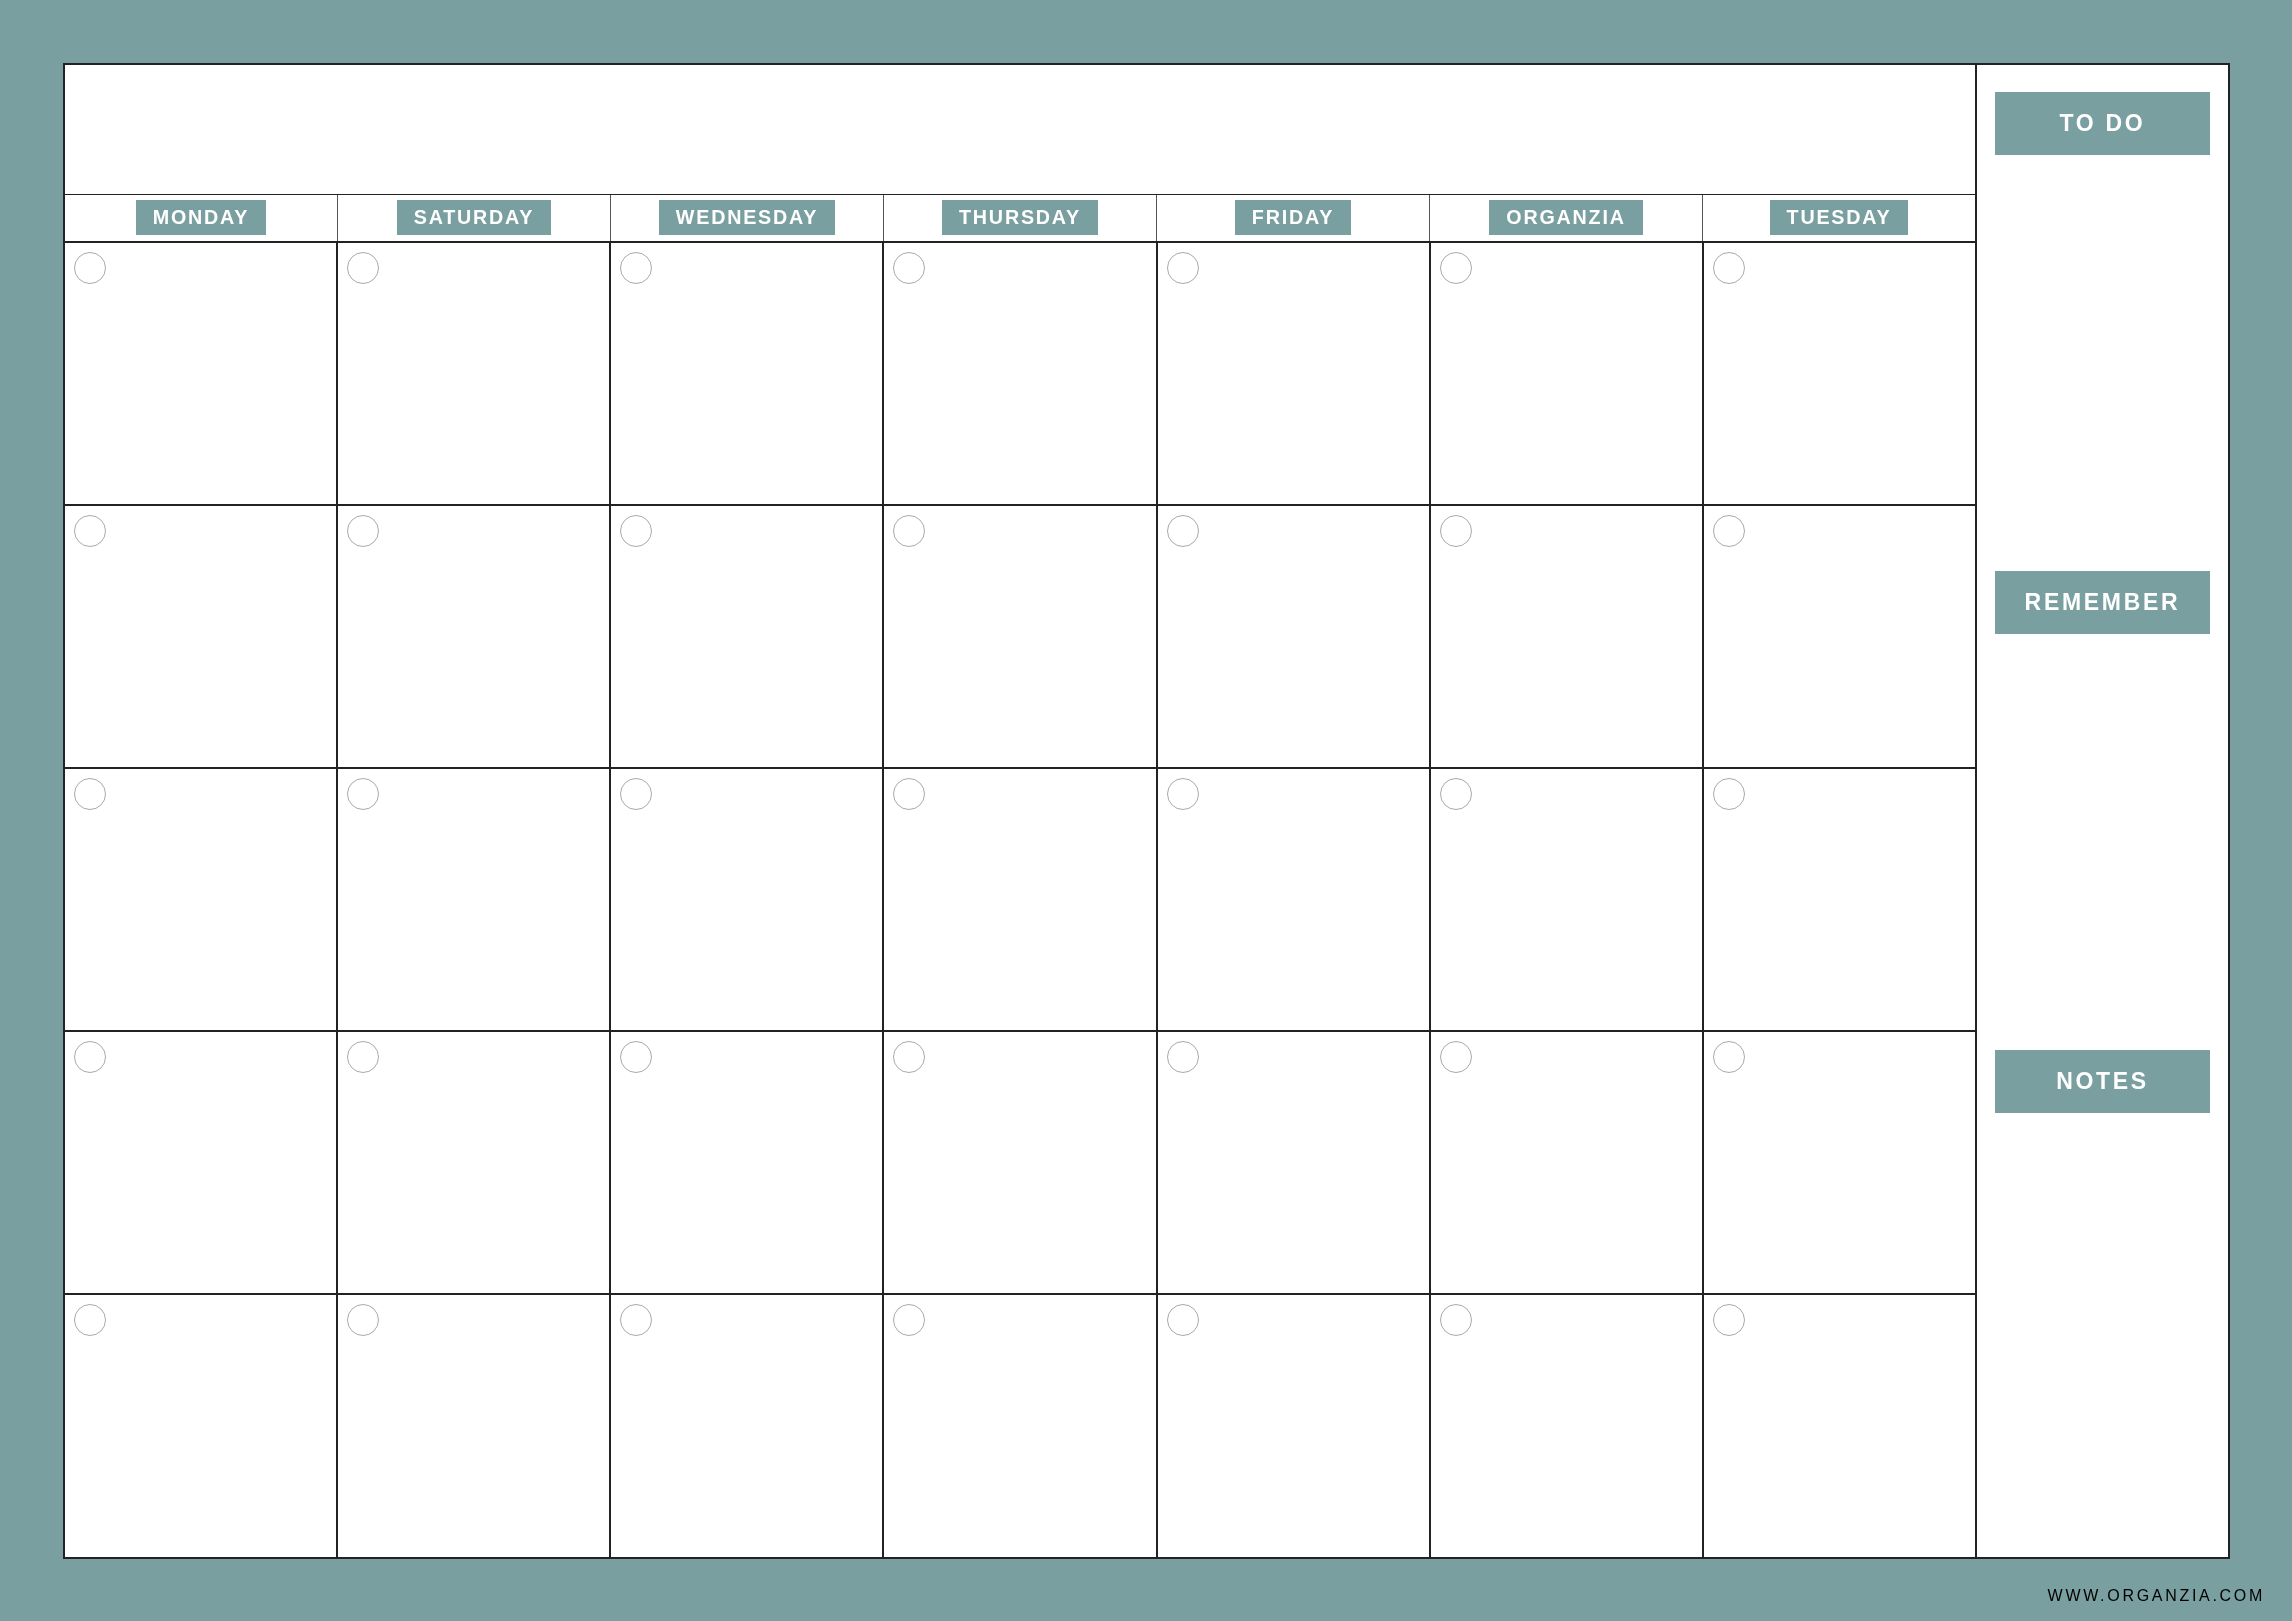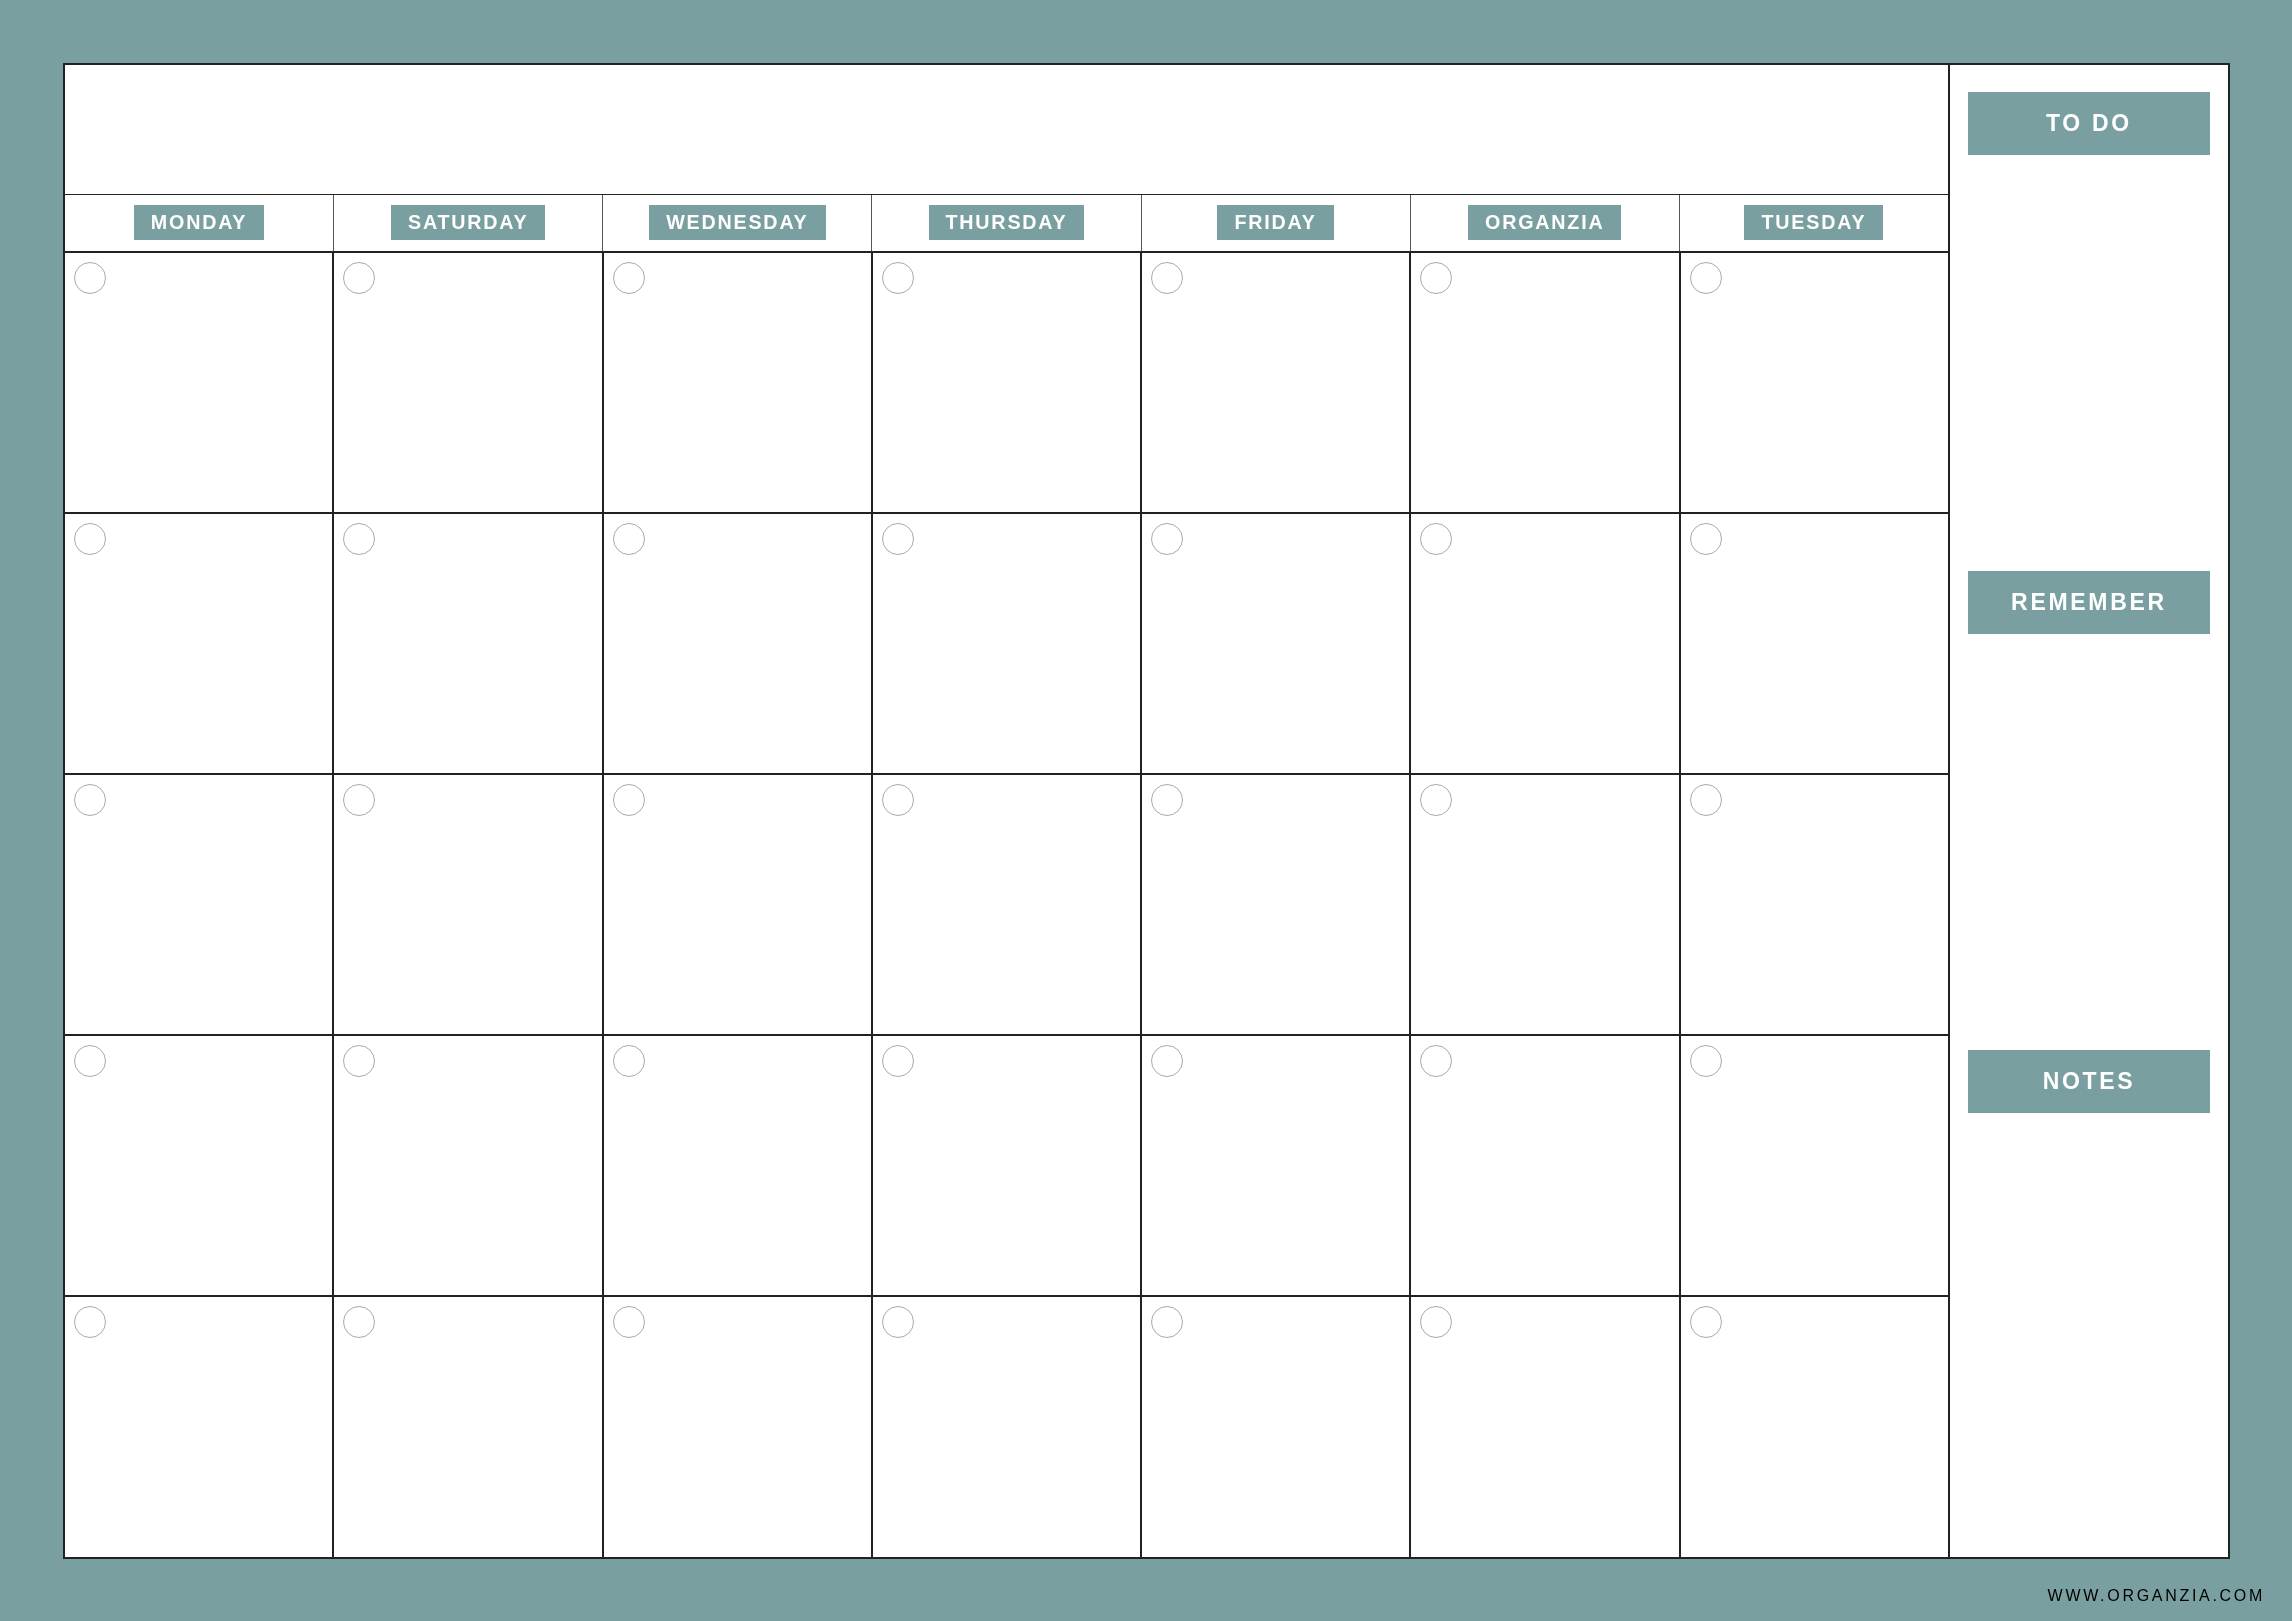--- a/index.html
+++ b/index.html
@@ -48,21 +48,21 @@
     .calendar-header-blank {
       height: 130px;
       border-bottom: 1.8px solid #222;
     }
 
     
     .day-headers {
       display: flex;
       flex-direction: row;
       border-bottom: 2.7px solid #222;
-      height: 58px;
+      height: 48px;
     }
 
     .day-header {
       flex: 1;
       display: flex;
       align-items: center;
       justify-content: center;
       border-right: 1.8px solid #555;
     }
 
@@ -113,21 +113,21 @@
     .cell-circle {
       width: 32px;
       height: 32px;
       border-radius: 50%;
       border: 1.8px solid #aaa;
       display: inline-block;
     }
 
     
     .sidebar {
-      width: 278px;
+      width: 251px;
       display: flex;
       flex-direction: column;
       padding: 27px 18px;
       gap: 0;
       background: #ffffff;
     }
 
     .sidebar-btn {
       background-color: #7a9fa0;
       color: #ffffff;

